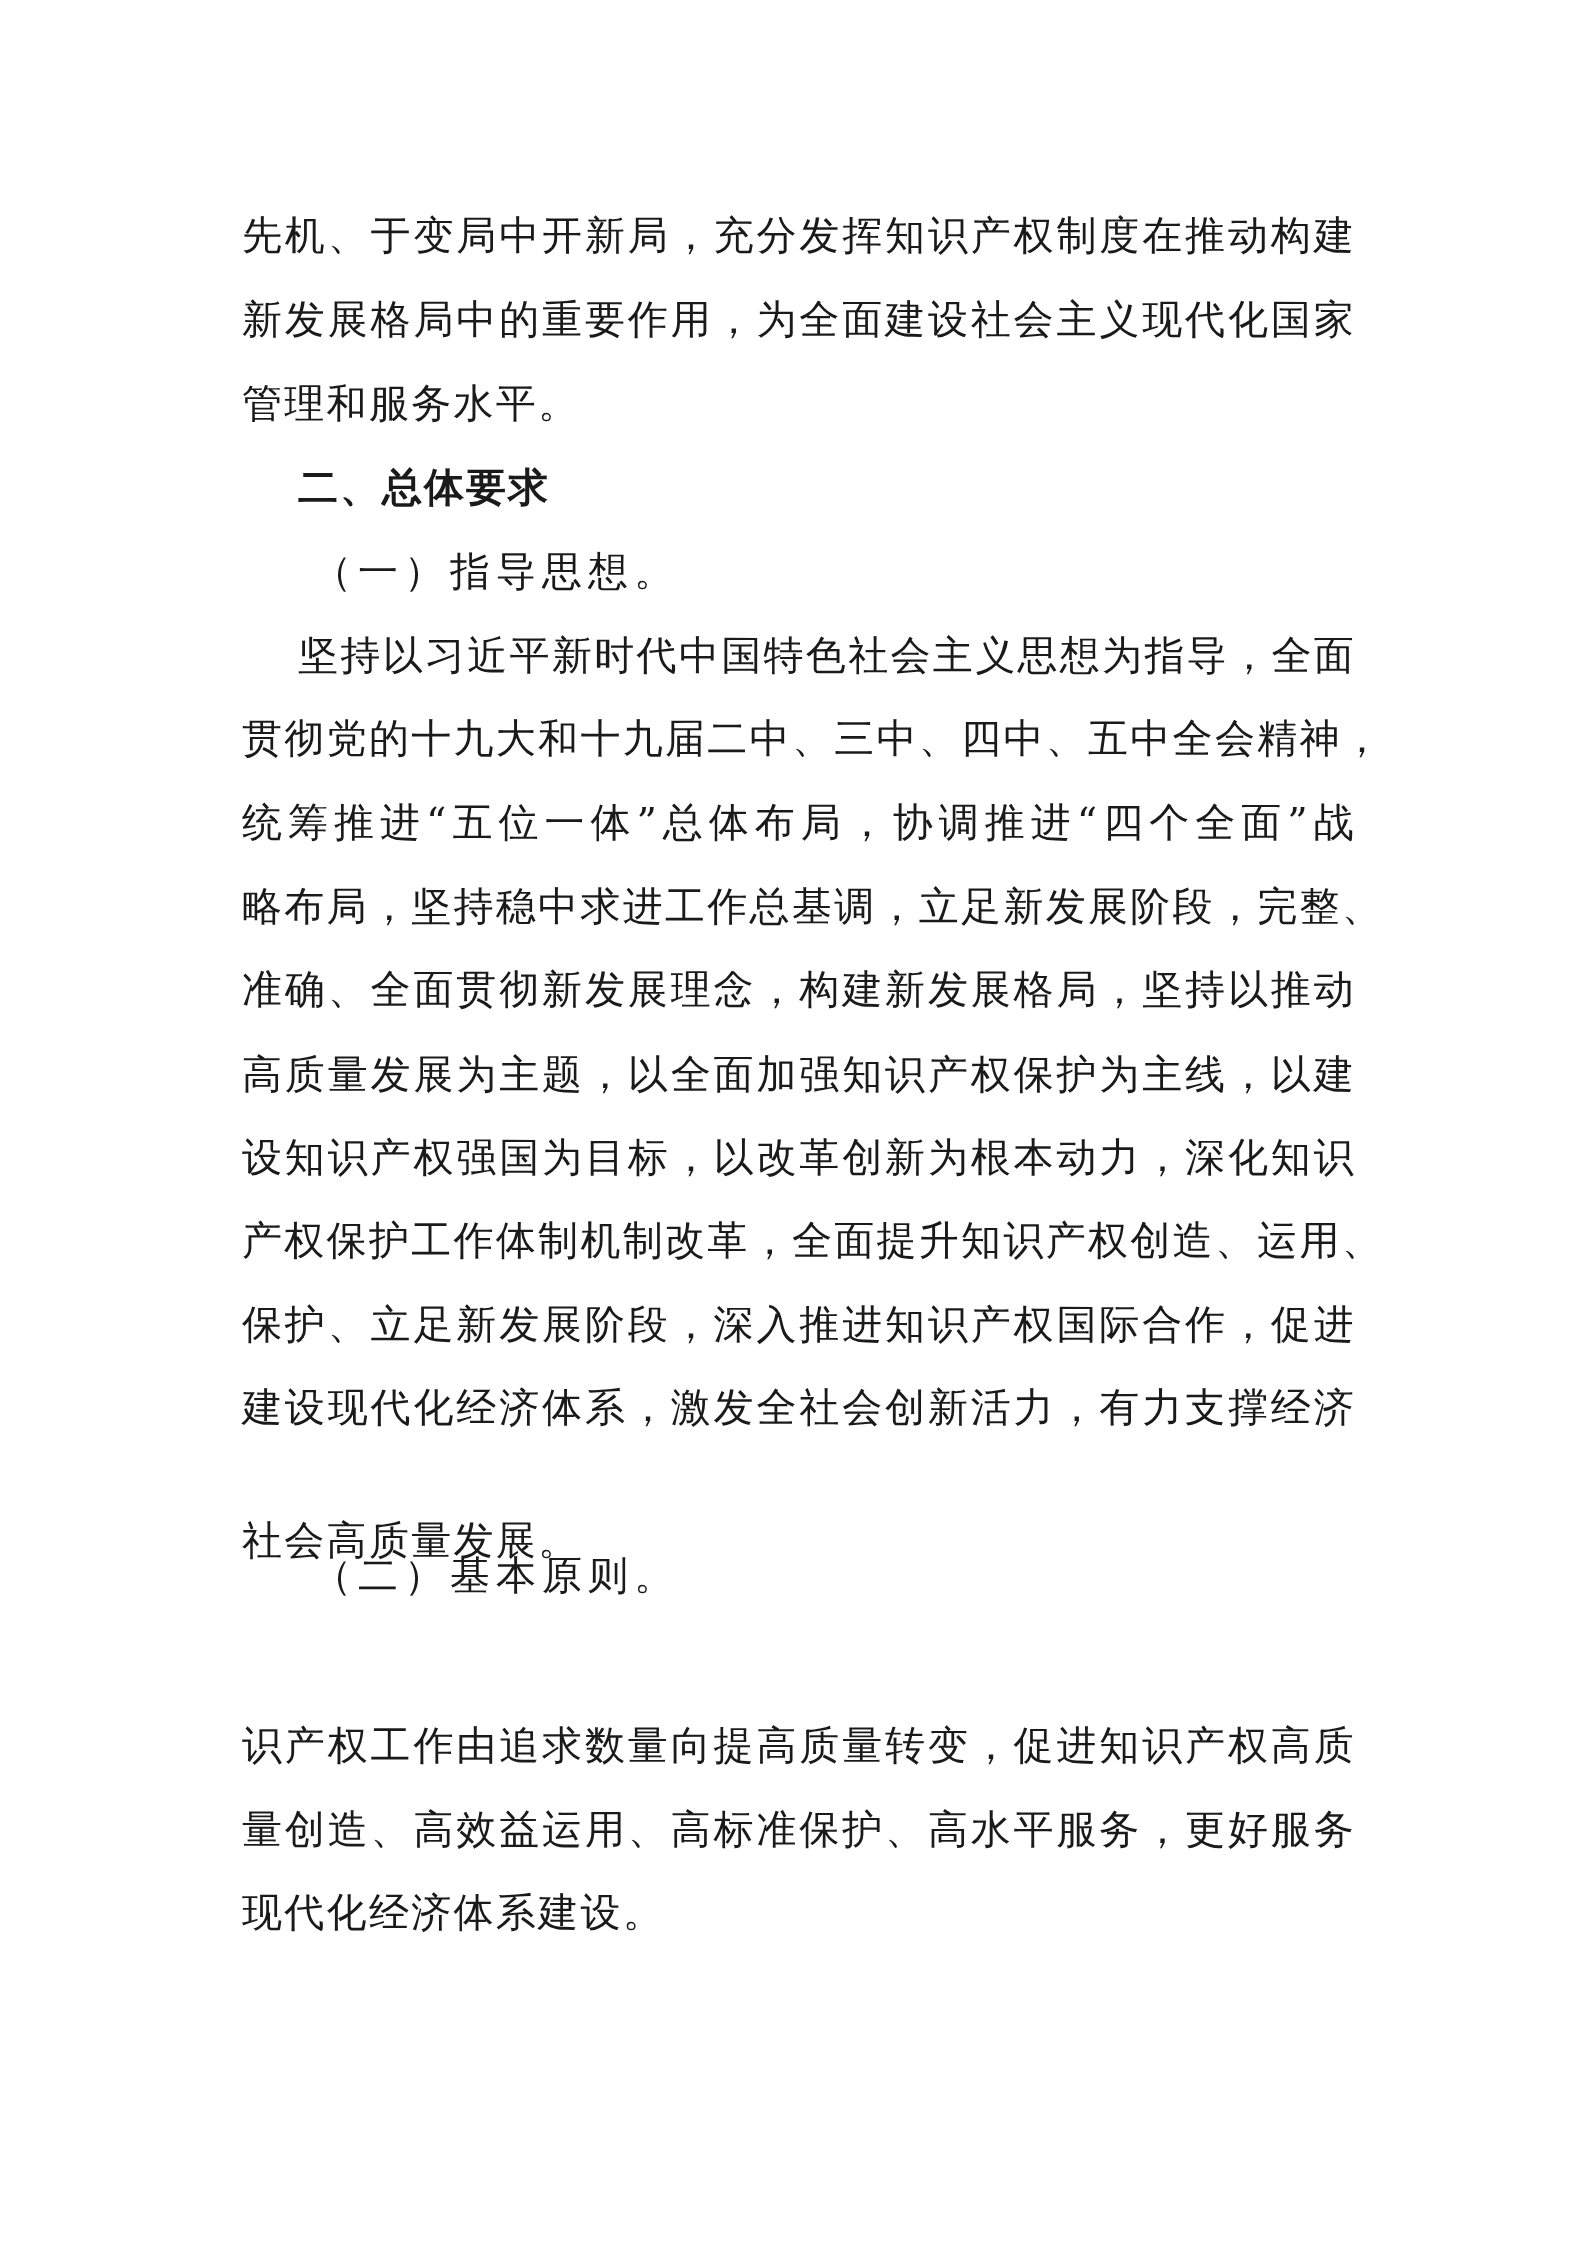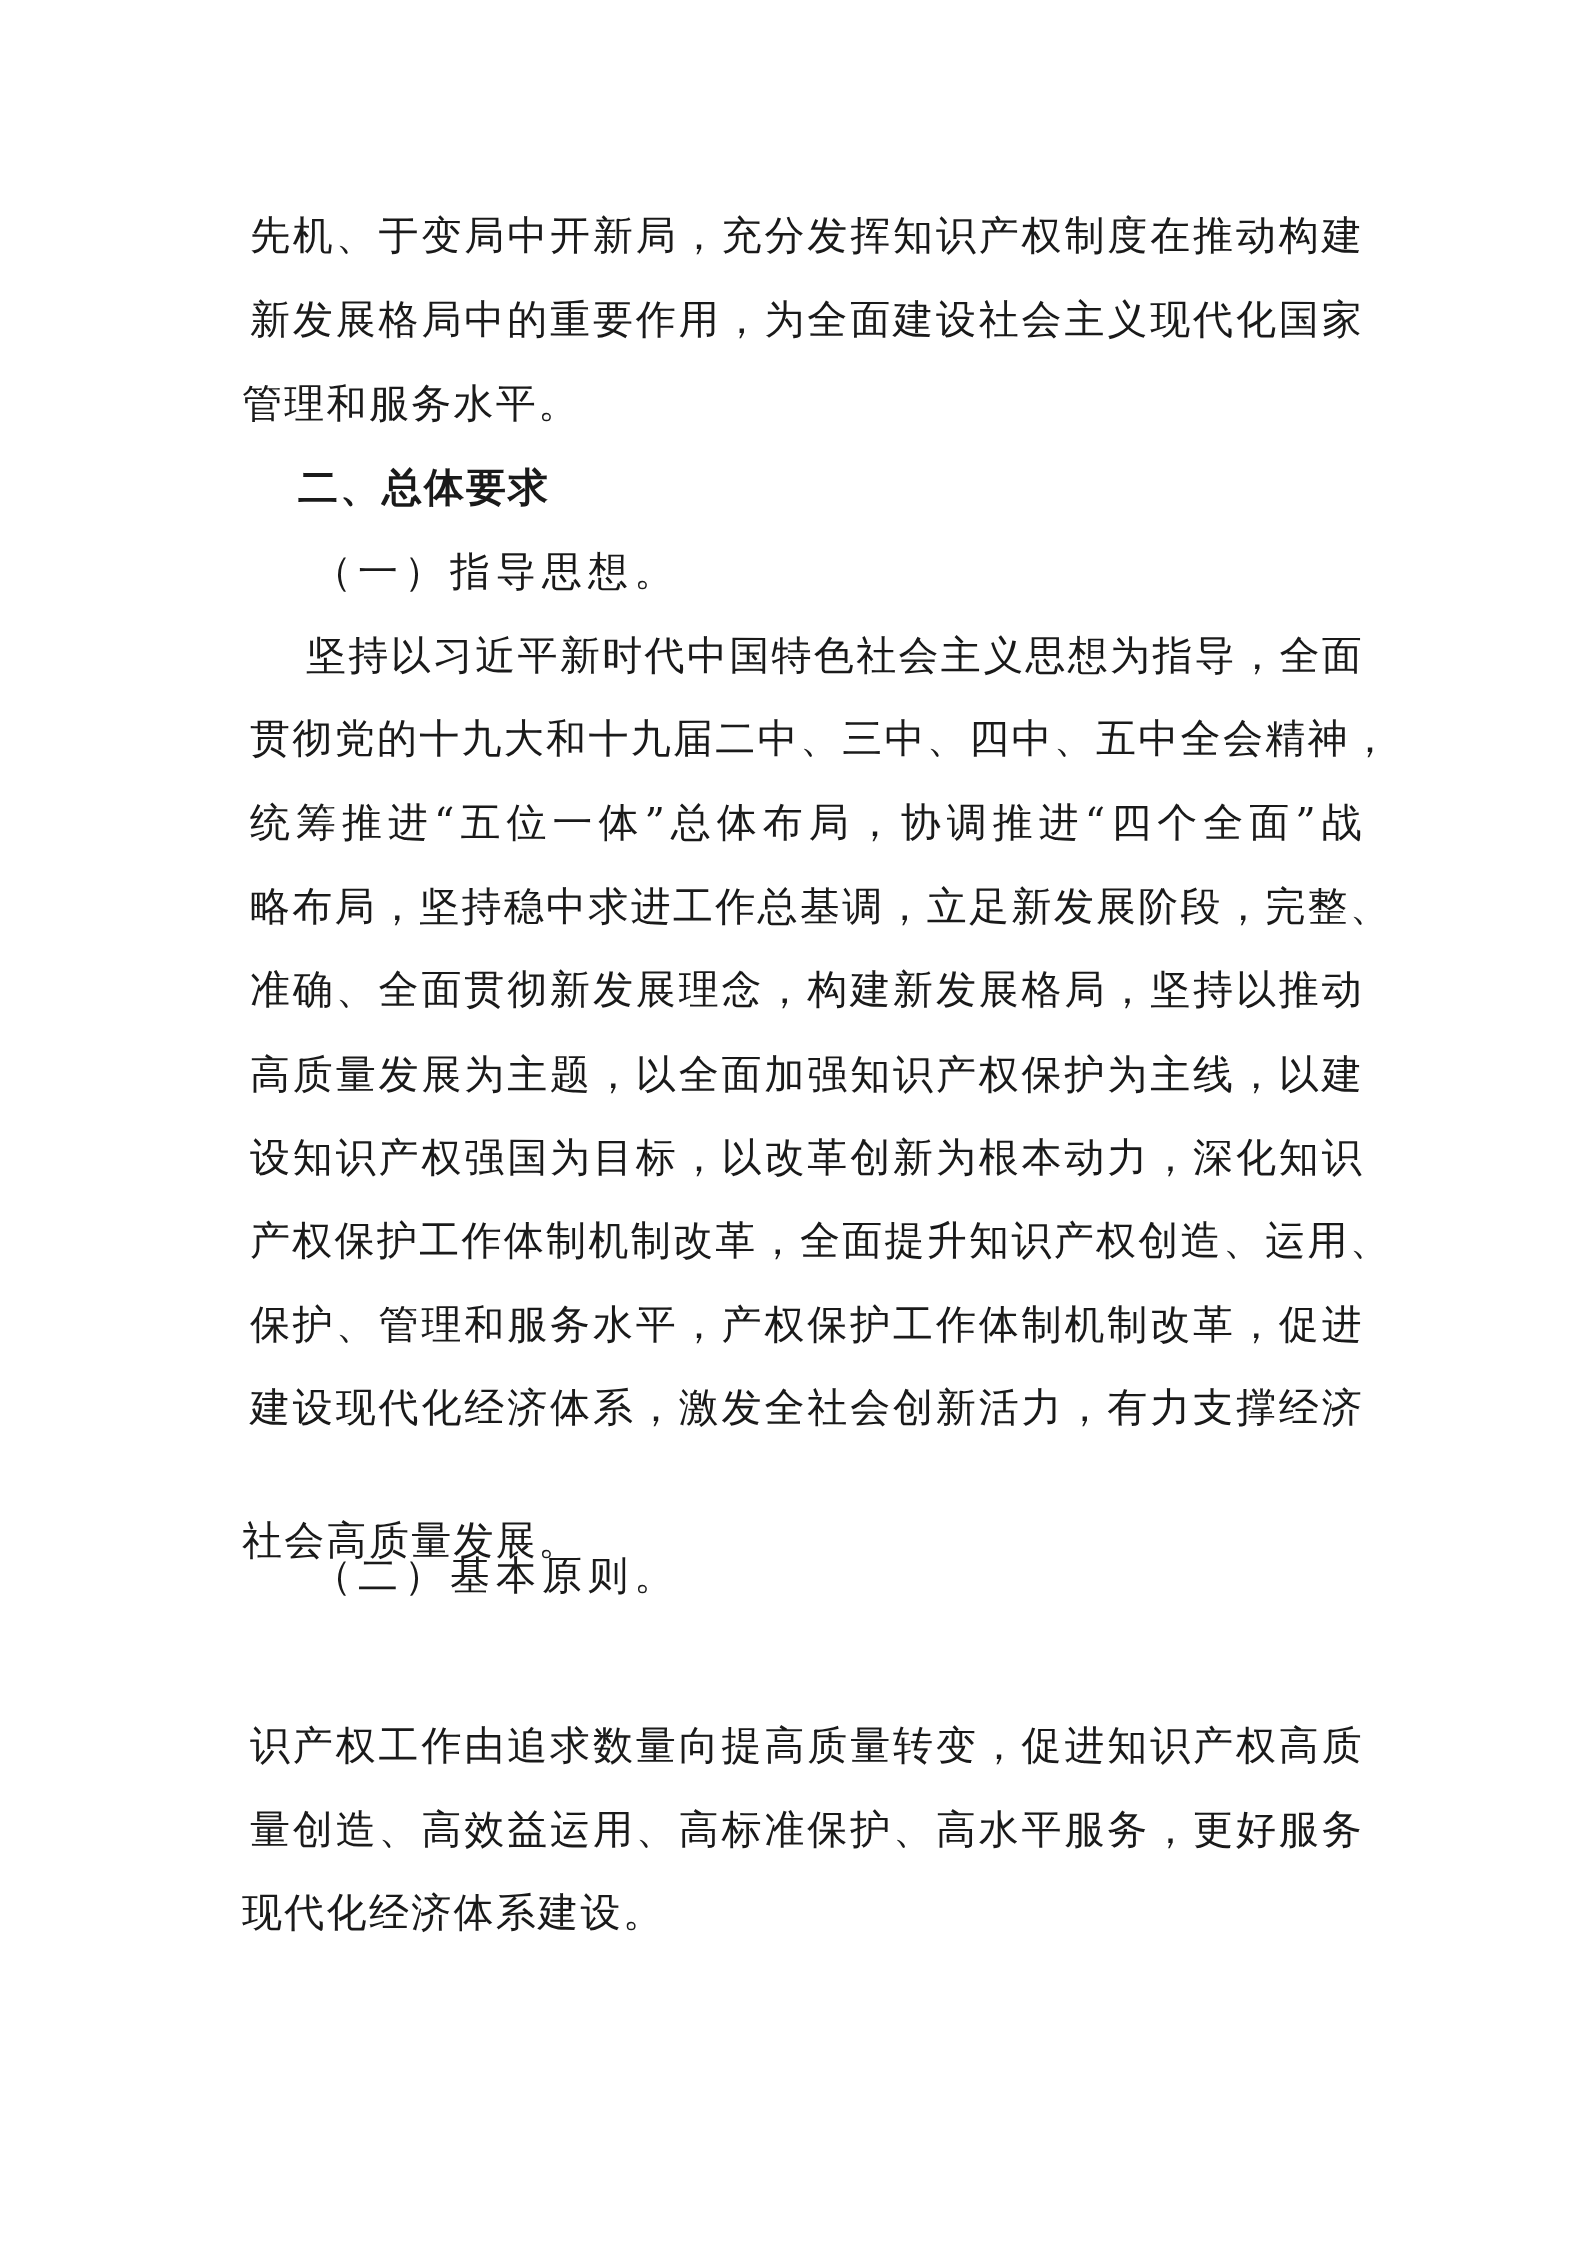--- a/index.html
+++ b/index.html
@@ -27,21 +27,20 @@
       font-family: "DejaVu Serif", "Liberation Serif", serif;
       font-size: 40px;
       line-height: 52px;
       height: 52px;
       letter-spacing: 2.3px;
     }
     .line.justify {
       width: 1114px;
       text-align: justify;
       text-align-last: justify;
-      margin-left: 8px;
     }
     .heading {
       font-family: "DejaVu Sans", "Liberation Sans", sans-serif;
       font-weight: bold;
       letter-spacing: 2px;
     }
     .subheading {
       font-family: "DejaVu Serif", "Liberation Serif", serif;
       letter-spacing: 6px;
     }
@@ -63,21 +62,21 @@
   <div class="line subheading" style="top:545px; left:70px">（一）指导思想。</div>
 
   <div class="line justify" style="top:629px; left:56px; width:1058px">坚持以习近平新时代中国特色社会主义思想为指导，全面</div>
   <div class="line justify" style="top:712px">贯彻党的十九大和十九届二中、三中、四中、五中全会精神，</div>
   <div class="line justify" style="top:796px">统筹推进“五位一体”总体布局，协调推进“四个全面”战</div>
   <div class="line justify" style="top:880px">略布局，坚持稳中求进工作总基调，立足新发展阶段，完整、</div>
   <div class="line justify" style="top:963px">准确、全面贯彻新发展理念，构建新发展格局，坚持以推动</div>
   <div class="line justify" style="top:1048px">高质量发展为主题，以全面加强知识产权保护为主线，以建</div>
   <div class="line justify" style="top:1131px">设知识产权强国为目标，以改革创新为根本动力，深化知识</div>
   <div class="line justify" style="top:1214px">产权保护工作体制机制改革，全面提升知识产权创造、运用、</div>
-  <div class="line justify" style="top:1298px">保护、管理和服务水平，产权保护工作体制机制改革，促进</div>
+  <div class="line justify" style="top:1298px">保护、立足新发展阶段，深入推进知识产权国际合作，促进</div>
   <div class="line justify" style="top:1381px">建设现代化经济体系，激发全社会创新活力，有力支撑经济</div>
   <div class="line" style="top:1514px">社会高质量发展。</div>
 
   <div class="line subheading" style="top:1549px; left:70px">（二）基本原则。</div>
 
   <div class="line justify" style="top:1632px; left:56px; width:1058px; display:flex; justify-content:space-between">
   </div>
   <div class="line justify" style="top:1719px">识产权工作由追求数量向提高质量转变，促进知识产权高质</div>
   <div class="line justify" style="top:1803px">量创造、高效益运用、高标准保护、高水平服务，更好服务</div>
   <div class="line" style="top:1886px">现代化经济体系建设。</div>

